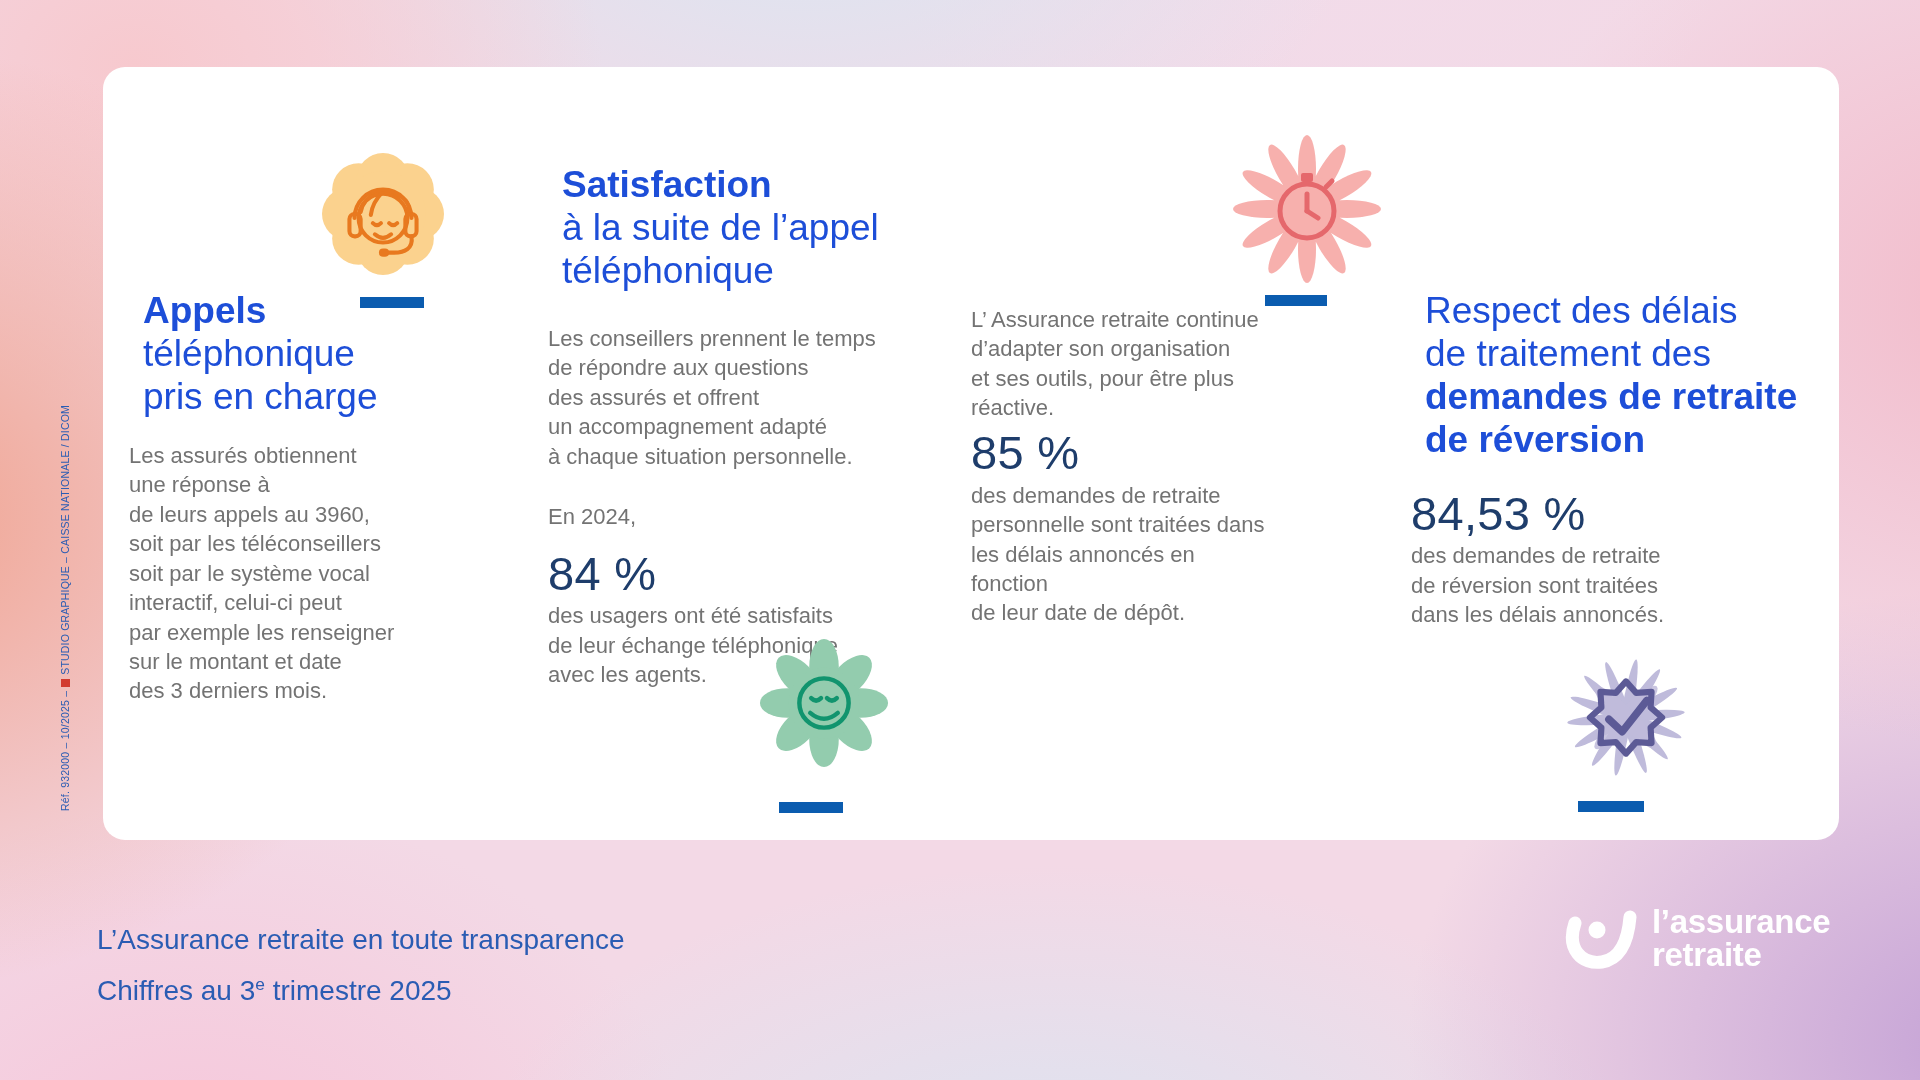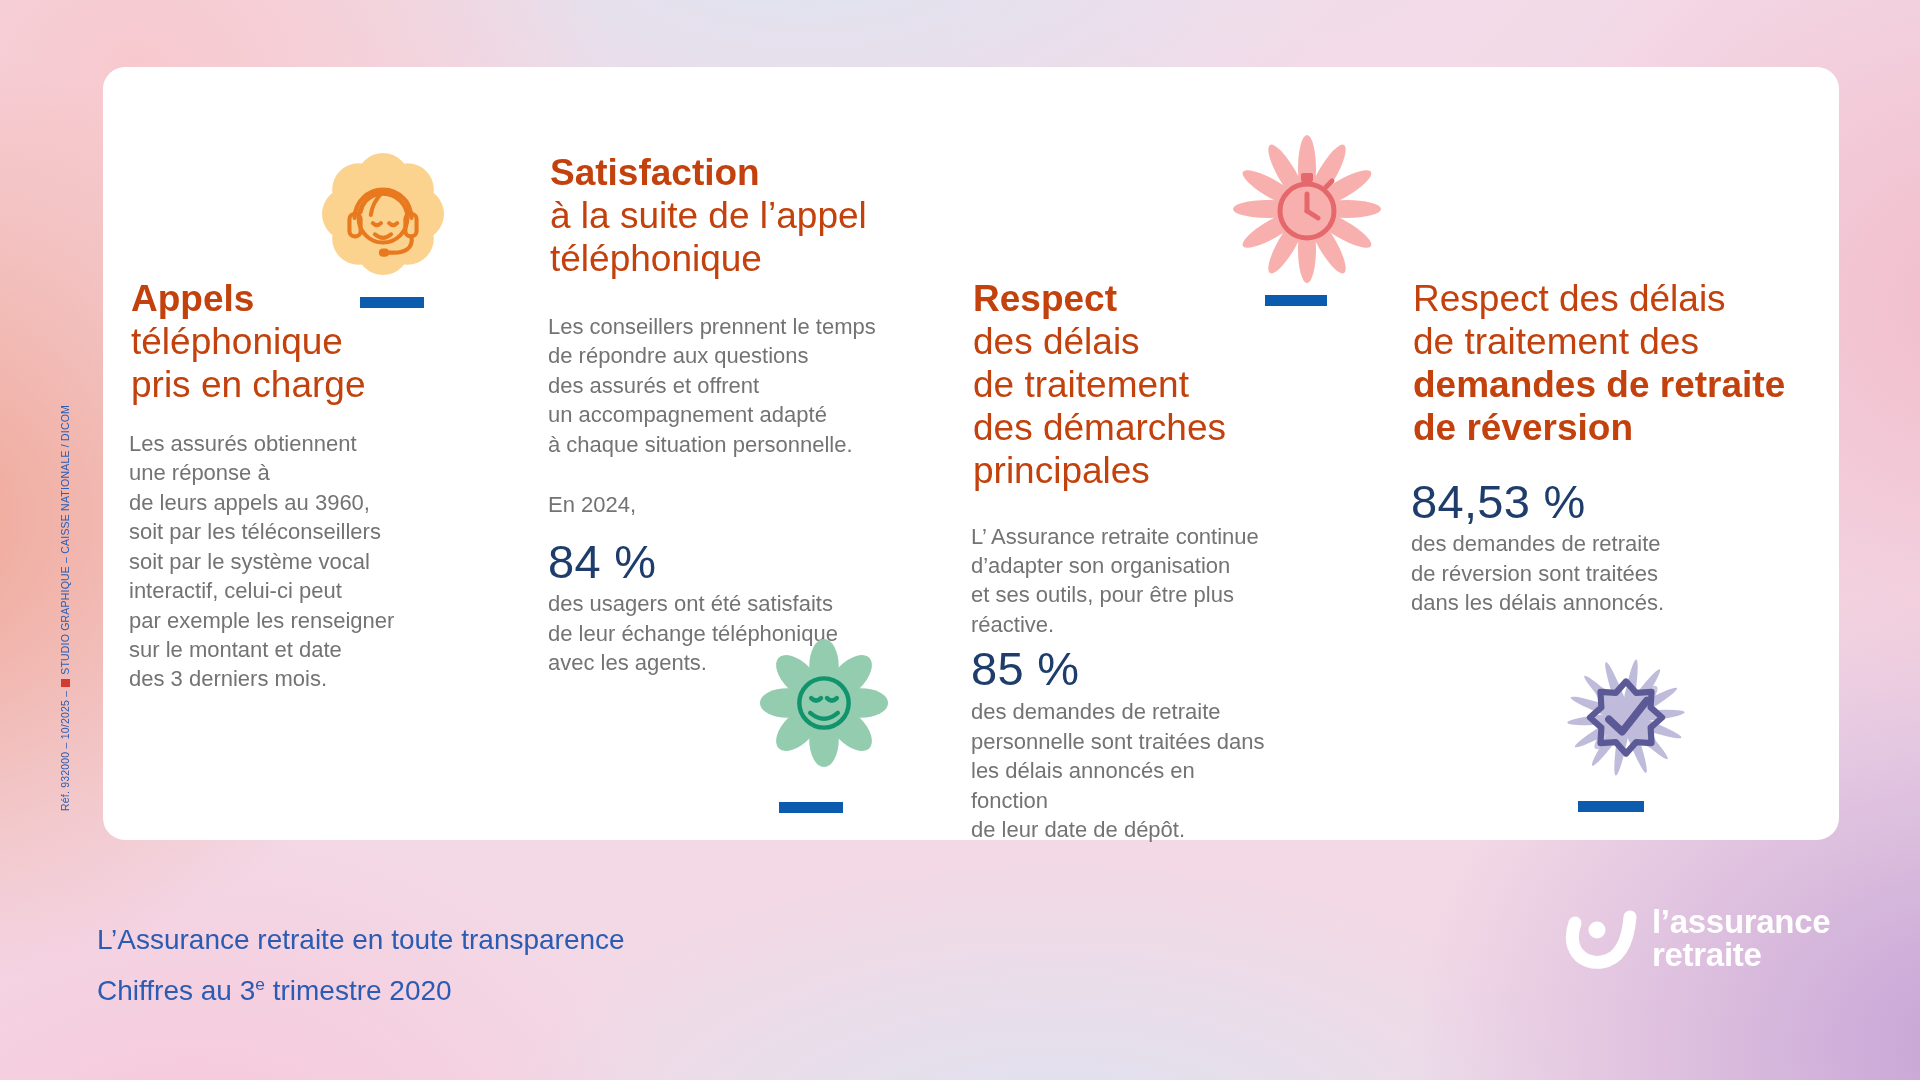--- a/index.html
+++ b/index.html
@@ -16,21 +16,21 @@
       radial-gradient(920px 740px at 103% 97%, #c5a3d6 0%, rgba(197,163,214,0) 62%),
       radial-gradient(950px 520px at 55% 110%, #dbe4f1 0%, rgba(219,228,241,0) 62%),
       radial-gradient(820px 620px at 10% 110%, #f6c6da 0%, rgba(246,198,218,0) 62%);
   }
   .card{position:absolute;left:103px;top:67px;width:1736px;height:773px;background:#ffffff;border-radius:22px;}
   .col{position:absolute;}
   .col1{left:26px;top:209px;width:312px;}
   .col2{left:445px;top:83px;width:345px;}
   .col3{left:868px;top:209px;width:305px;}
   .col4{left:1308px;top:209px;width:430px;}
-  .title{margin:2px;font-size:37px;line-height:1.16;font-weight:400;color:#c2410c;}
+  .title{margin:14px;font-size:37px;line-height:1.16;font-weight:400;color:#1d4ed8;}
   .title span{display:block;}
   .t-bold{font-weight:700;}
   .pre{white-space:pre-line;}
   .body{margin:0;font-size:22px;line-height:1.34;color:#737373;white-space:pre-line;}
   .stat{font-size:47px;line-height:1.1;color:#1e3d6b;letter-spacing:.3px;}
   .col1 .intro{margin-top:22px;}
   .col1 .stat{margin-top:6px;}
   .col2 .body{margin-top:31px;}
   .col2 .stat-intro{margin-top:31px;}
   .col2 .stat{margin-top:16px;}
@@ -160,27 +160,20 @@
       <circle cx="85" cy="80" r="27"></circle>
       <rect x="79" y="42" width="12" height="9" rx="2" fill="#e5686c" stroke="none"></rect>
       <path d="M104,56 L110,50"></path>
       <path d="M85,80 L85,63"></path>
       <path d="M85,80 L96,87"></path>
     </g>
   </svg>
   <div class="bar" style="left:1162px;top:228px;width:62px;"></div>
 
   <div class="col col3">
-    <h2 class="title">
-      <span class="t-bold">Respect</span>
-      <span class="pre">des délais
-de traitement
-des démarches
-principales</span>
-    </h2>
     <p class="body">L’ Assurance retraite continue
 d’adapter son organisation
 et ses outils, pour être plus réactive.</p>
     <div class="stat">85 %</div>
     <p class="body caption">des demandes de retraite
 personnelle sont traitées dans
 les délais annoncés en fonction
 de leur date de dépôt.</p>
   </div>
 
@@ -217,21 +210,21 @@
   <div class="bar" style="left:1475px;top:734px;width:66px;"></div>
 
 </div>
 
 <div class="ref">
   <span>Réf. 932000 – 10/2025 –</span><span class="mark"></span><span>STUDIO GRAPHIQUE – CAISSE NATIONALE / DICOM</span>
 </div>
 
 <div class="footer">
   <div class="line1">L’Assurance retraite en toute transparence</div>
-  <div class="line2"><span>Chiffres au 3</span><sup>e</sup><span> trimestre 2020</span></div>
+  <div class="line2"><span>Chiffres au 3</span><sup>e</sup><span> trimestre 2025</span></div>
 </div>
 
 <div class="logo">
   <svg width="80" height="70" viewBox="0 0 80 70">
     <path d="M13,20 C4,46 20,62 40,59 C58,56 66,38 68,14" fill="none" stroke="#ffffff" stroke-width="13" stroke-linecap="round"></path>
     <circle cx="35" cy="27" r="8.5" fill="#ffffff"></circle>
   </svg>
   <div class="logo-text">
     <div>l’assurance</div>
     <div>retraite</div>

